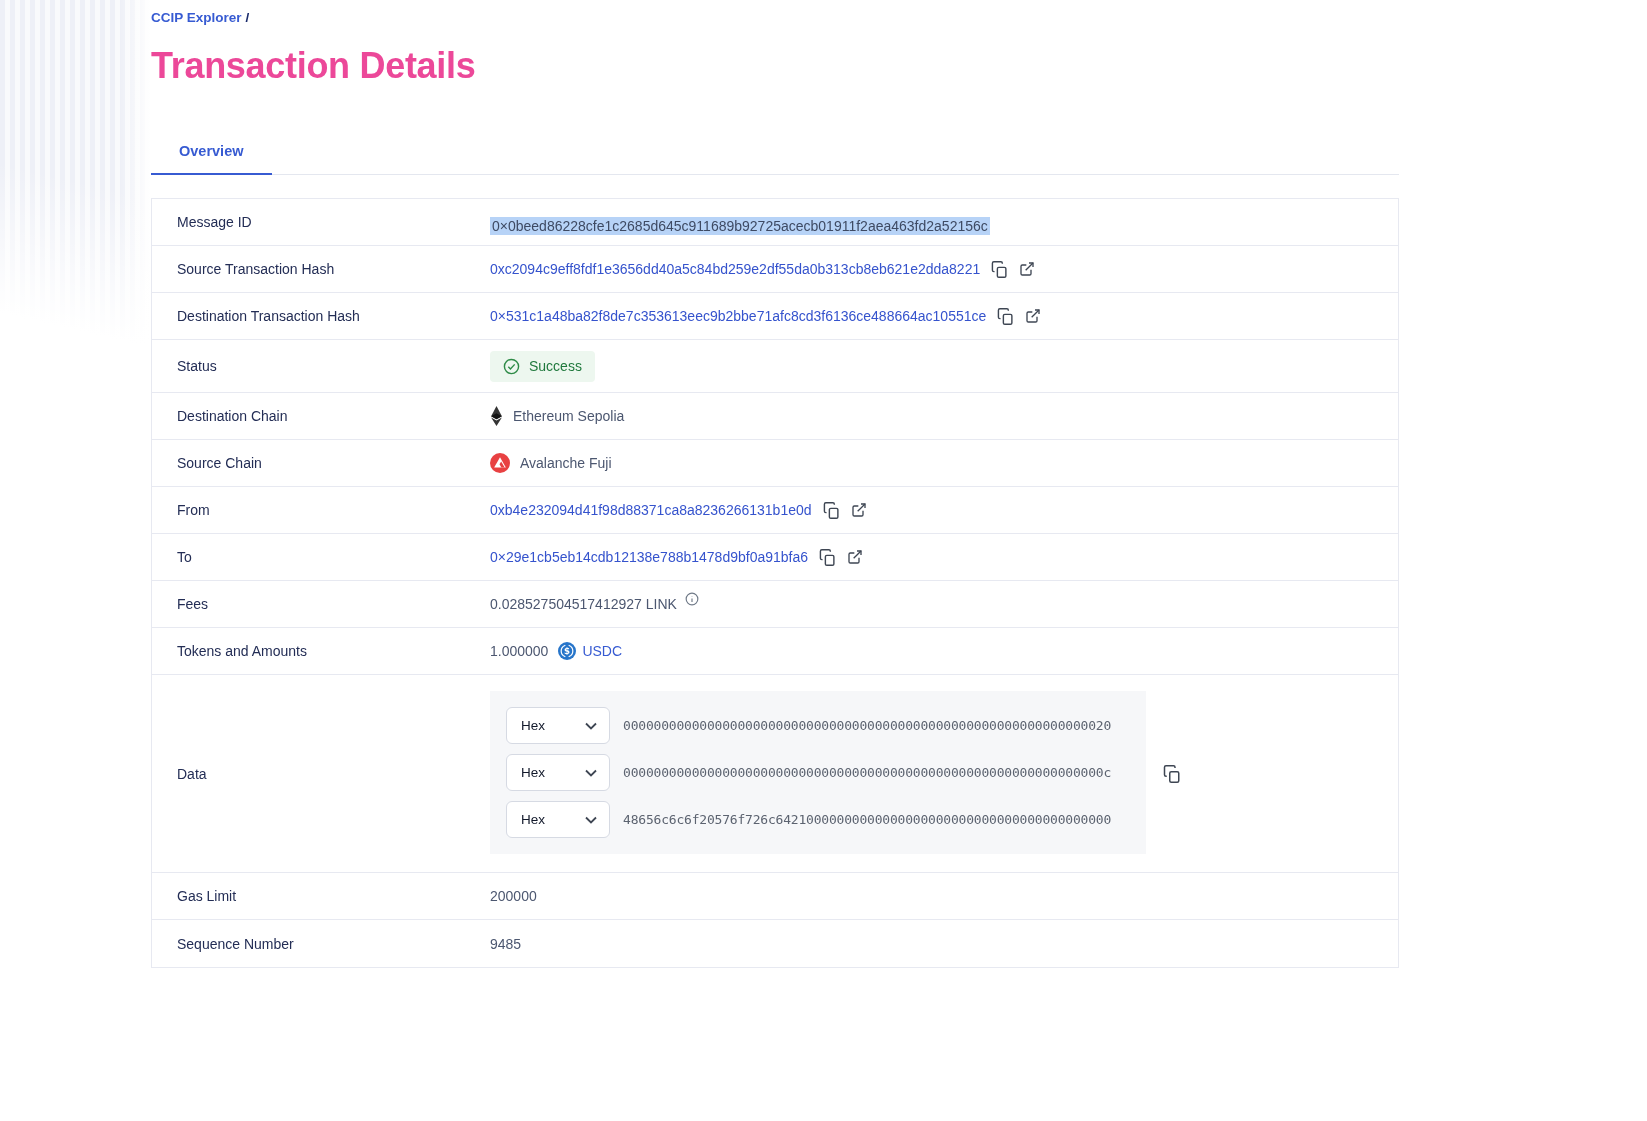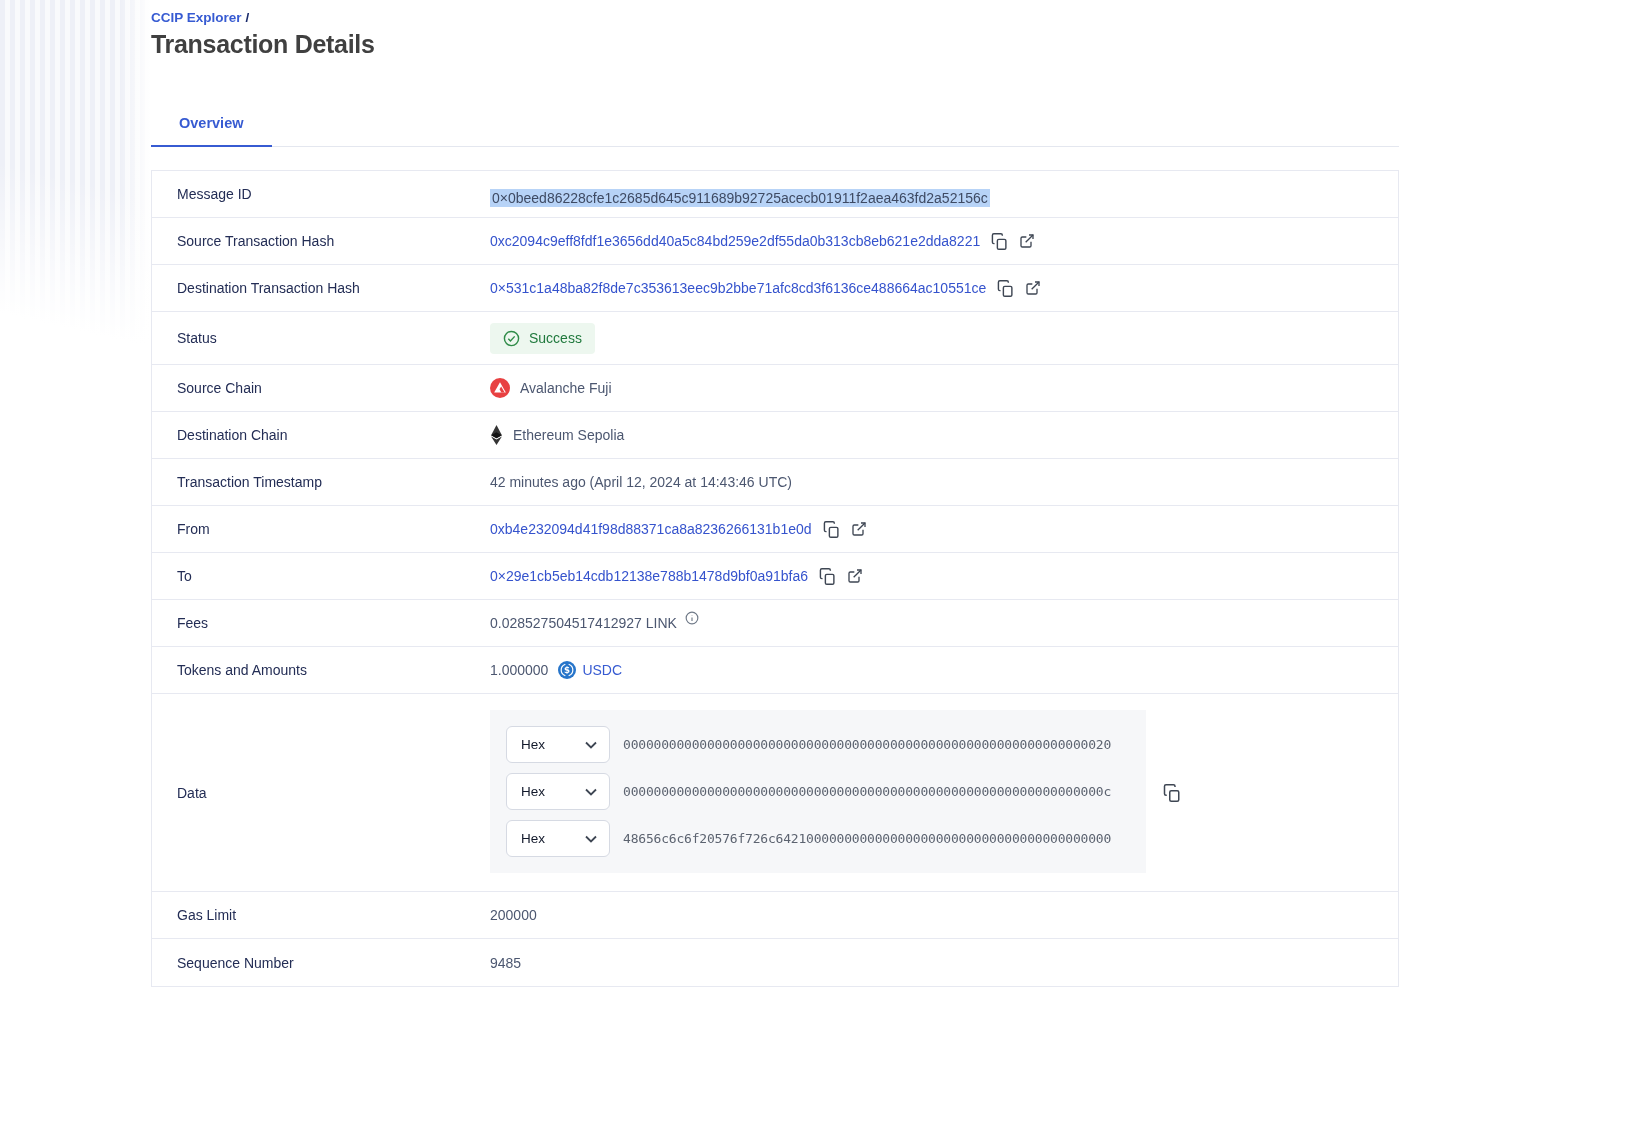--- a/index.html
+++ b/index.html
@@ -16,21 +16,21 @@
     background: linear-gradient(193deg, rgba(255,255,255,0) 45%, #ffffff 80%),
                 linear-gradient(90deg, rgba(255,255,255,0) 80%, rgba(255,255,255,0.95));
   }
 
   .page { position: absolute; left: 151px; top: 0; width: 1248px; }
 
   .breadcrumb { padding-top: 10px; font-size: 13.5px; font-weight: bold; }
   .breadcrumb a { color: #375BD2; text-decoration: none; cursor: pointer; }
   .breadcrumb .sep { color: #1a2b6b; font-weight: bold; margin-left: 4px; }
 
-  .page-title { margin-top: 5px; font-size: 25px; font-weight: bold; color: #404040; letter-spacing: -0.3px; }
+  .page-title { margin-top: 20px; font-size: 36px; font-weight: bold; color: #ec4899; letter-spacing: -0.3px; }
 
   .tabs { margin-top: 44px; border-bottom: 1px solid #e4e7ef; }
   .tab {
     display: inline-block; padding: 12px 28px 14px; font-size: 14.5px; font-weight: bold;
     color: #375BD2; border-bottom: 2px solid #375BD2; margin-bottom: -1px; cursor: pointer;
   }
 
   .detail-table { margin-top: 23px; border: 1px solid #e7e9f1; }
   .row { display: flex; align-items: center; border-bottom: 1px solid #e7e9f1; min-height: 47px; background: #fff; }
   .row:last-child { border-bottom: none; }
@@ -160,55 +160,51 @@
                 <circle cx="12" cy="12" r="10"></circle>
                 <polyline points="7.5 12.5 10.5 15.5 16.5 9"></polyline>
               </svg>
             </span>
           <span>Success</span>
         </span>
       </div>
     </div>
 
     <div class="row">
+      <div class="row-label">Destination Chain</div>
+      <div class="row-value">
+        <span class="chain">
+          <span style="display:inline-flex">
+              <svg width="13" height="20" viewBox="0 0 16 26">
+                <polygon points="8,0 15,13.2 8,17.3 1,13.2" fill="#343434"></polygon>
+                <polygon points="8,9.5 15,13.2 8,17.3 1,13.2" fill="#131313"></polygon>
+                <polygon points="8,19 15,14.8 8,26 1,14.8" fill="#343434"></polygon>
+              </svg>
+            </span>
+          <span>Ethereum Sepolia</span>
+        </span>
+      </div>
+    </div>
+
+    <div class="row">
       <div class="row-label">Source Chain</div>
       <div class="row-value">
         <span class="chain">
           <span style="display:inline-flex">
               <svg width="20" height="20" viewBox="0 0 24 24">
                 <circle cx="12" cy="12" r="12" fill="#e84142"></circle>
                 <polygon points="12,5.2 19,17.4 5,17.4" fill="#ffffff"></polygon>
                 <polygon points="13.4,10.2 17.6,17.4 13.6,17.4 11.4,13.6" fill="#e84142"></polygon>
               </svg>
             </span>
           <span>Avalanche Fuji</span>
         </span>
       </div>
     </div>
 
-    <div class="row">
-      <div class="row-label">Destination Chain</div>
-      <div class="row-value">
-        <span class="chain">
-          <span style="display:inline-flex">
-              <svg width="13" height="20" viewBox="0 0 16 26">
-                <polygon points="8,0 15,13.2 8,17.3 1,13.2" fill="#343434"></polygon>
-                <polygon points="8,9.5 15,13.2 8,17.3 1,13.2" fill="#131313"></polygon>
-                <polygon points="8,19 15,14.8 8,26 1,14.8" fill="#343434"></polygon>
-              </svg>
-            </span>
-          <span>Ethereum Sepolia</span>
-        </span>
-      </div>
-    </div>
-
-    <div class="row">
-      <div class="row-label">Transaction Timestamp</div>
-      <div class="row-value">42 minutes ago (April 12, 2024 at 14:43:46 UTC)</div>
-    </div>
 
     <div class="row">
       <div class="row-label">From</div>
       <div class="row-value">
         <a class="hash-link">0xb4e232094d41f98d88371ca8a8236266131b1e0d</a>
         <button class="icon-btn">
           <span>
               <svg width="17" height="17" viewBox="0 0 24 24" fill="none" stroke="currentColor" stroke-width="2">
                 <rect x="9" y="9" width="12" height="14" rx="2"></rect>
                 <path d="M5 15H4a2 2 0 0 1-2-2V3a2 2 0 0 1 2-2h10a2 2 0 0 1 2 2v1"></path>

